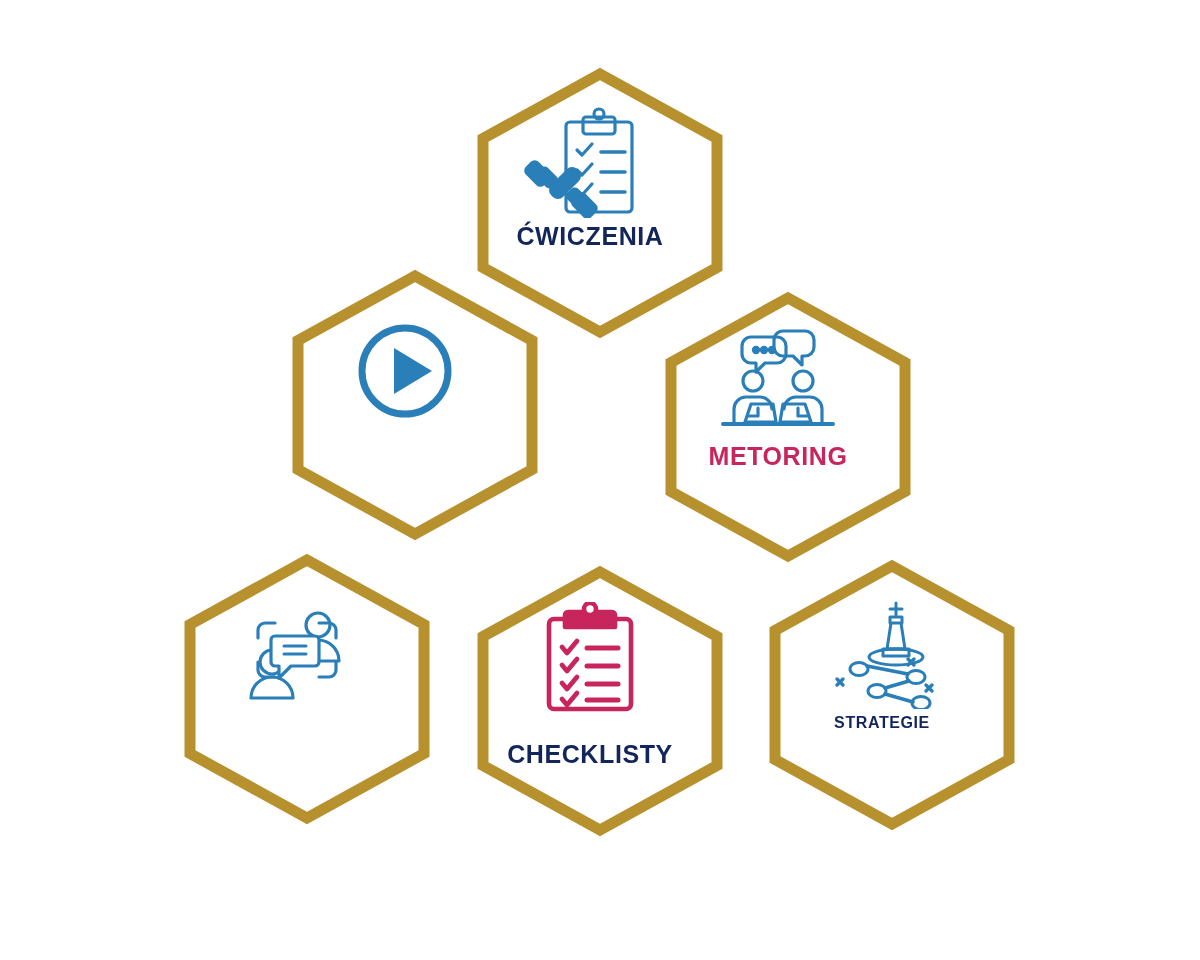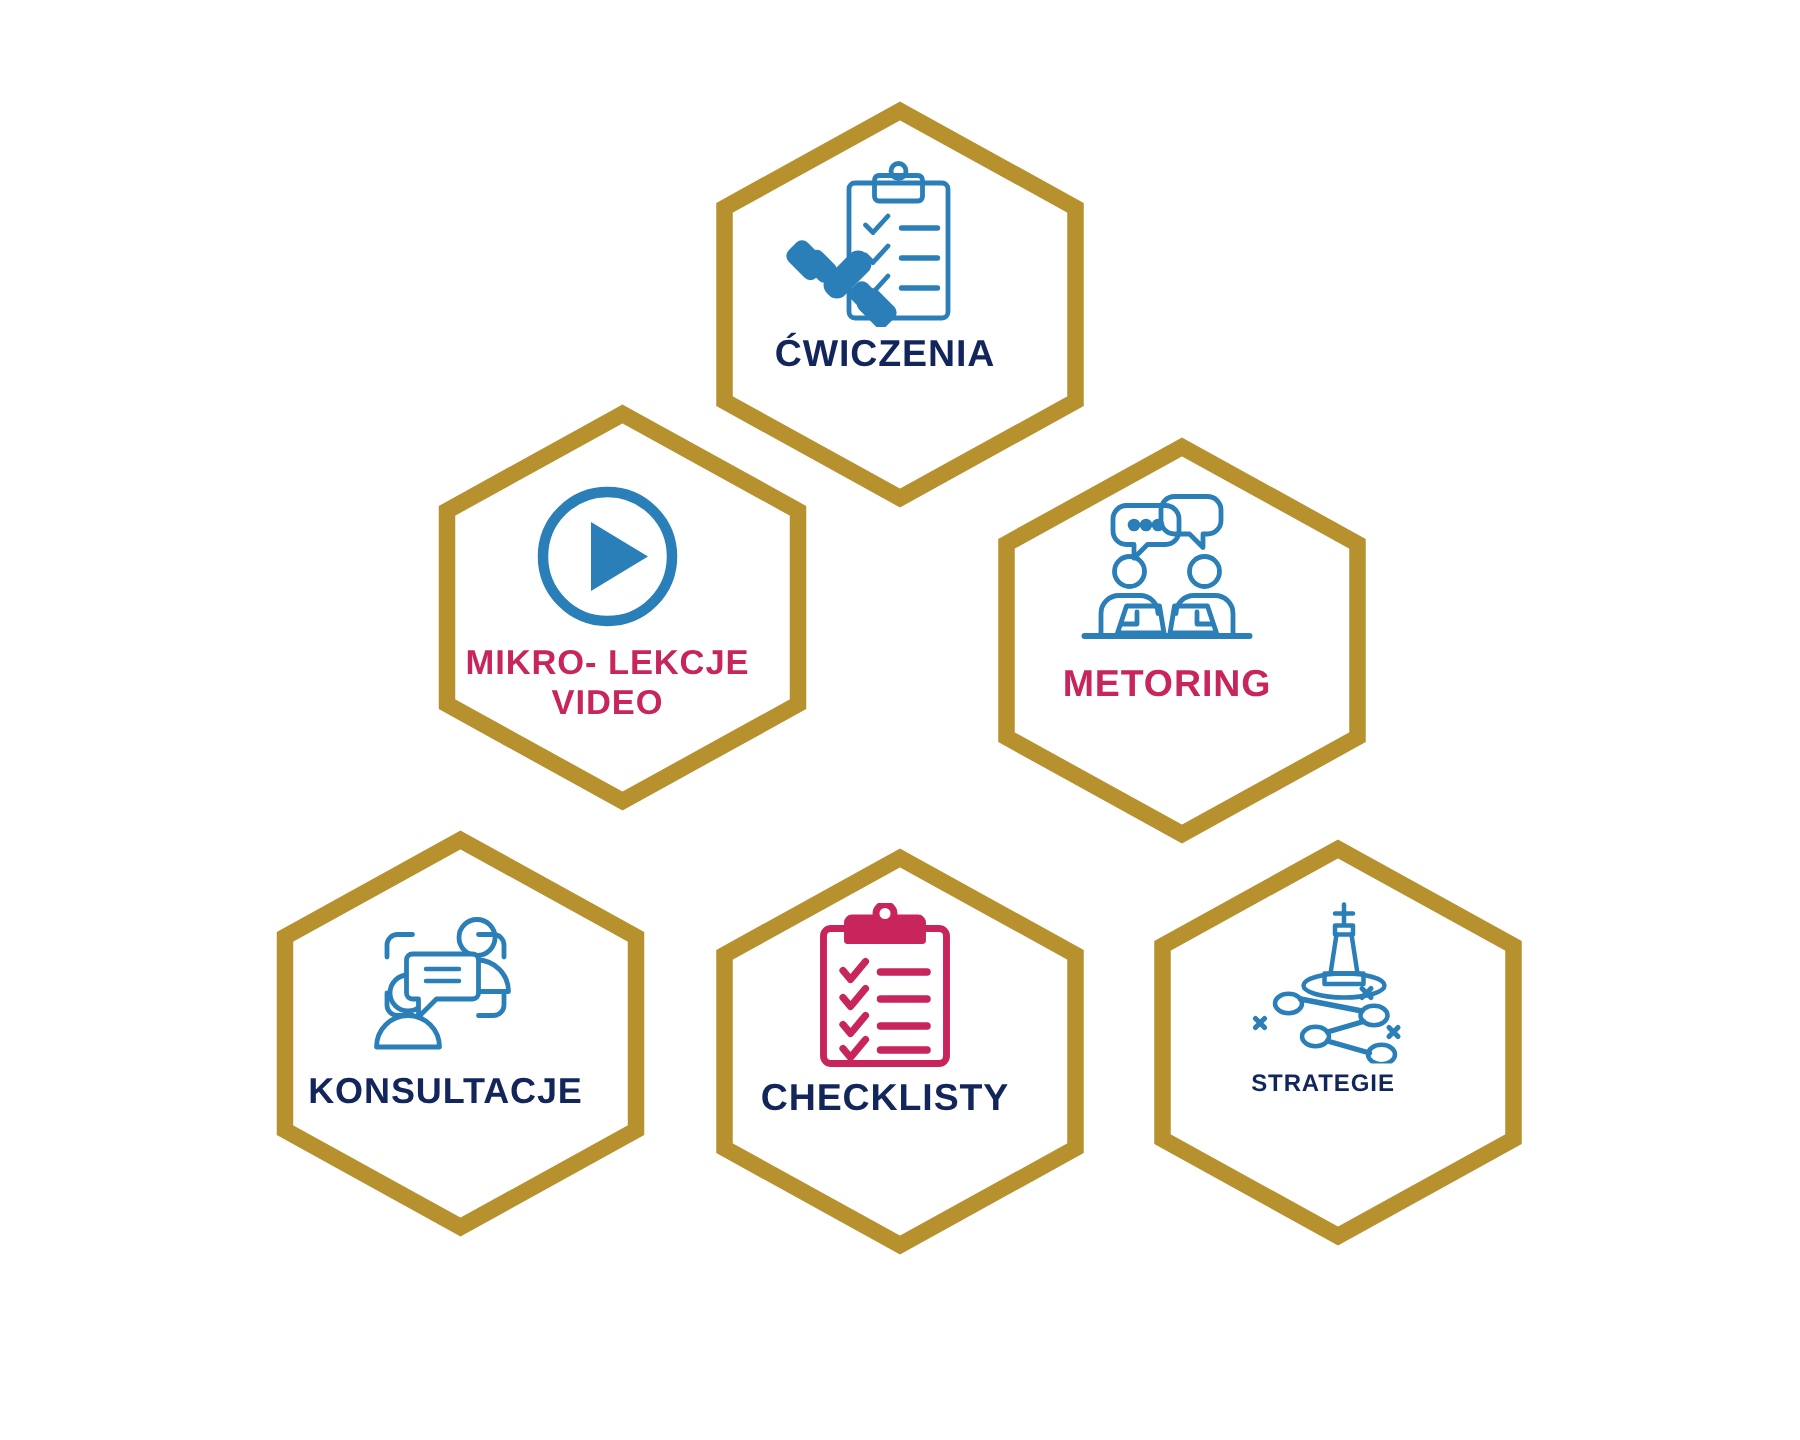--- a/index.html
+++ b/index.html
@@ -71,21 +71,21 @@
 
   #hex-mikrolekcje .icon-wrap { height: 106px; }
   #hex-mikrolekcje .hex-label { font-size: 23px; }
   #hex-strategie .hex-label { font-size: 16px; }
   #hex-konsultacje .hex-label { font-size: 24px; }
   #hex-checklisty .hex-label { font-size: 25px; }
   #hex-cwiczenia .hex-label { font-size: 25px; }
   #hex-metoring .hex-label { font-size: 25px; }
 
   #hex-cwiczenia .hex-inner { justify-content: flex-start; padding-top: 38px; box-sizing: border-box; }
-  #hex-checklisty .hex-inner { justify-content: flex-start; padding-top: 36px; box-sizing: border-box; }
+  #hex-checklisty .hex-inner { justify-content: flex-start; padding-top: 36px; box-sizing: border-box; gap: 22px; }
   #hex-strategie .hex-inner { justify-content: flex-start; padding-top: 38px; box-sizing: border-box; }
   #hex-konsultacje .hex-inner { justify-content: flex-start; padding-top: 44px; box-sizing: border-box; }
   #hex-metoring .hex-inner { justify-content: flex-start; padding-top: 34px; box-sizing: border-box; }
   #hex-mikrolekcje .hex-inner { justify-content: flex-start; padding-top: 48px; box-sizing: border-box; }
 </style>
 </head>
 <body>
 
 <div id="stage">
 
@@ -124,22 +124,20 @@
     <svg class="hex-outline" viewBox="0 0 246 270">
       <polygon points="123,6 240,70.5 240,199.5 123,264 6,199.5 6,70.5" fill="#FFFFFF" stroke="#B8912F" stroke-width="11" stroke-linejoin="miter"></polygon>
     </svg>
     <div class="hex-inner">
       <div class="icon-wrap">
         <svg width="98" height="98" viewBox="0 0 98 98">
           <circle cx="49" cy="49" r="43" fill="none" stroke="#2B7FB8" stroke-width="7"></circle>
           <path d="M38 26 L76 49 L38 72 Z" fill="#2B7FB8"></path>
         </svg>
       </div>
-      <div class="hex-label label-crimson">MIKRO- LEKCJE
-VIDEO</div>
     </div>
   </div>
 
   <div class="hex" id="hex-metoring">
     <svg class="hex-outline" viewBox="0 0 246 270">
       <polygon points="123,6 240,70.5 240,199.5 123,264 6,199.5 6,70.5" fill="#FFFFFF" stroke="#B8912F" stroke-width="11" stroke-linejoin="miter"></polygon>
     </svg>
     <div class="hex-inner">
       <div class="icon-wrap">
         <svg width="126" height="106" viewBox="0 0 126 106">
@@ -180,21 +178,20 @@
             <circle cx="76" cy="21" r="12"></circle>
             <path d="M55 57 a21 21 0 0 1 42 0 z"></path>
             <circle cx="30" cy="58" r="12"></circle>
             <path d="M9 94 a21 21 0 0 1 42 0 z"></path>
             <path d="M33 32 h40 a4 4 0 0 1 4 4 v22 a4 4 0 0 1 -4 4 h-24 l-12 12 v-12 h-4 a4 4 0 0 1 -4 -4 v-22 a4 4 0 0 1 4 -4 z" fill="#FFFFFF"></path>
             <path d="M42 42 h22" stroke-width="3"></path>
             <path d="M42 50 h22" stroke-width="3"></path>
           </g>
         </svg>
       </div>
-      <div class="hex-label label-navy">KONSULTACJE</div>
     </div>
   </div>
 
   <div class="hex" id="hex-checklisty">
     <svg class="hex-outline" viewBox="0 0 246 270">
       <polygon points="123,6 240,70.5 240,199.5 123,264 6,199.5 6,70.5" fill="#FFFFFF" stroke="#B8912F" stroke-width="11" stroke-linejoin="miter"></polygon>
     </svg>
     <div class="hex-inner">
       <div class="icon-wrap">
         <svg width="100" height="112" viewBox="0 0 100 112">

